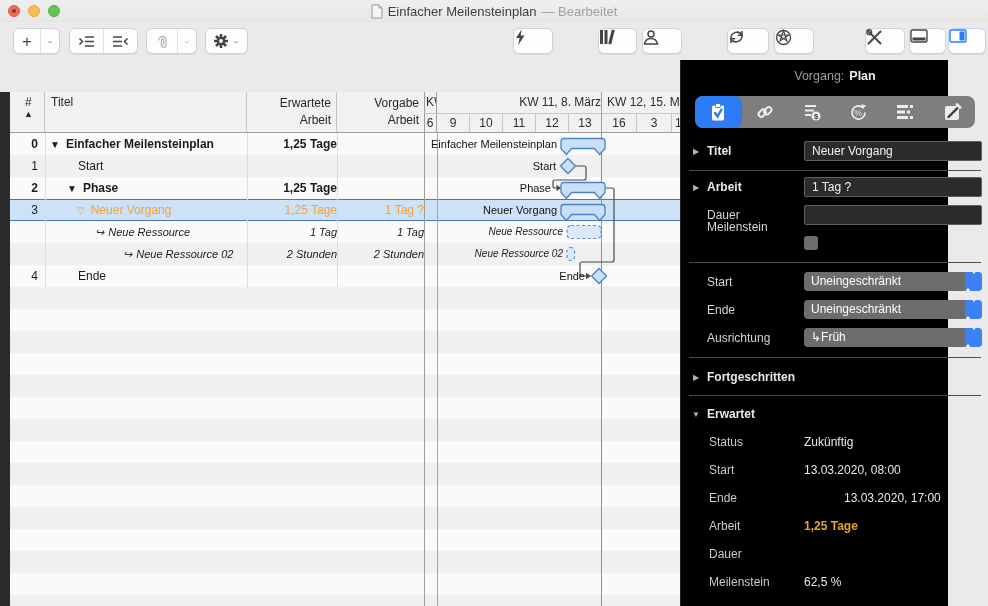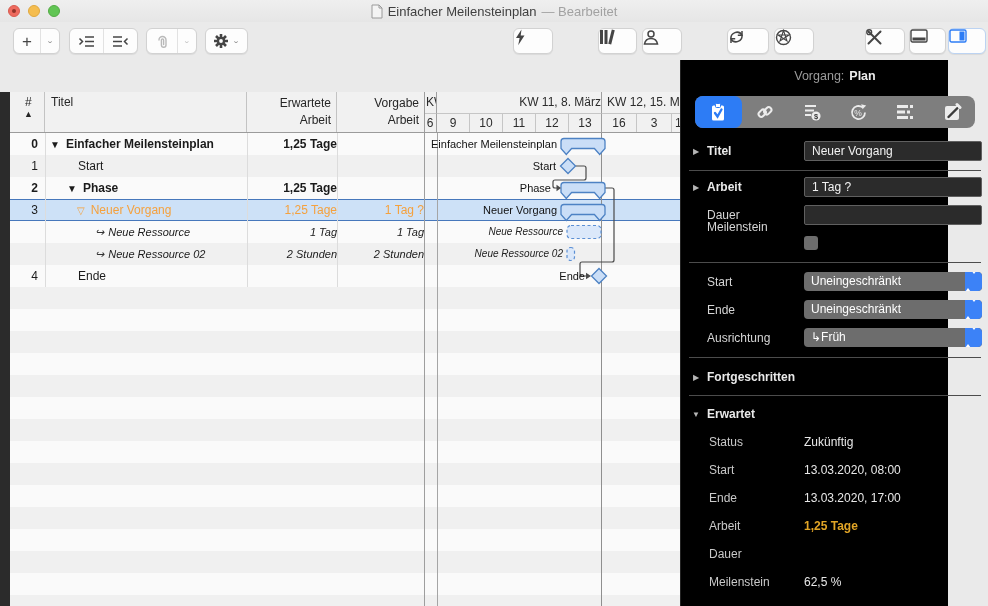--- a/index.html
+++ b/index.html
@@ -252,21 +252,21 @@
     <span class="c-title" style="padding-left:32px;"><span class="disc warnc">▽</span><span class="warnc">Neuer Vorgang</span></span>
     <span class="c-erw warnc">1,25 Tage</span>
     <span class="c-vor warnc">1 Tag ?</span>
   </div>
   <div class="trow r-a" style="top:221px;">
     <span class="c-title resit" style="padding-left:50px;"><span class="res-ic">↪</span><span>Neue Ressource</span></span>
     <span class="c-erw resit">1 Tag</span>
     <span class="c-vor resit">1 Tag</span>
   </div>
   <div class="trow r-b" style="top:243px;">
-    <span class="c-title resit" style="padding-left:50px;"><span class="res-ic">↪</span><span>Neue Ressource 02</span></span>
+    <span class="c-title resit" style="padding-left:78px;"><span class="res-ic">↪</span><span>Neue Ressource 02</span></span>
     <span class="c-erw resit">2 Stunden</span>
     <span class="c-vor resit">2 Stunden</span>
   </div>
   <div class="trow r-a" style="top:265px;">
     <span class="c-num">4</span>
     <span class="c-title" style="padding-left:33px;"><span>Ende</span></span>
     <span class="c-erw"></span>
     <span class="c-vor"></span>
   </div>
   <div id="zebra" class="abs"></div>
@@ -403,21 +403,21 @@
     <div class="divider" style="top:335px;"></div>
 
     <span class="ftri" style="left:11px;top:350px;">▼</span>
     <span class="flabel b" style="left:26px;top:347px;">Erwartet</span>
 
     <span class="dlab" style="top:375px;">Status</span>
     <span class="dval" style="top:375px;">Zukünftig</span>
     <span class="dlab" style="top:403px;">Start</span>
     <span class="dval" style="top:403px;">13.03.2020, 08:00</span>
     <span class="dlab" style="top:431px;">Ende</span>
-    <span class="dval" style="top:431px;">13.03.2020, 17:00</span>
+    <span class="dval" style="top:431px;margin-left:40px;">13.03.2020, 17:00</span>
     <span class="dlab" style="top:459px;">Arbeit</span>
     <span class="dval orange" style="top:459px;">1,25 Tage</span>
     <span class="dlab" style="top:487px;">Dauer</span>
     <span class="dlab" style="top:515px;">Meilenstein</span>
     <span class="dval" style="top:515px;">62,5 %</span>
 
   </div>
 
 </div>
 

